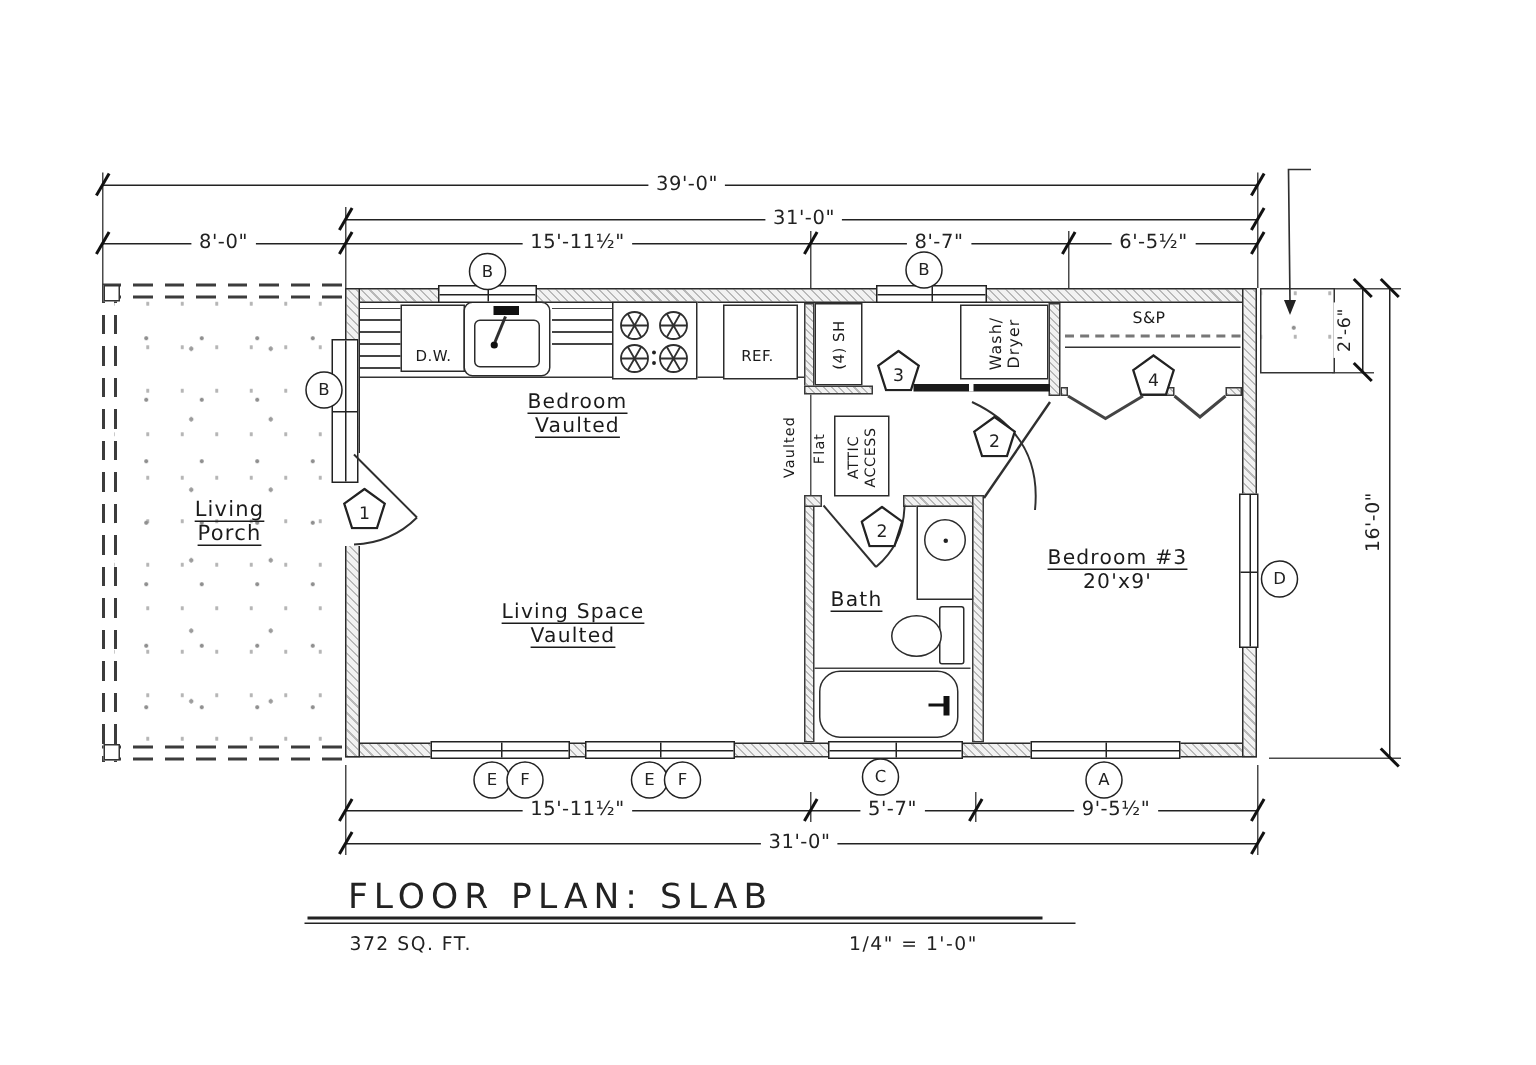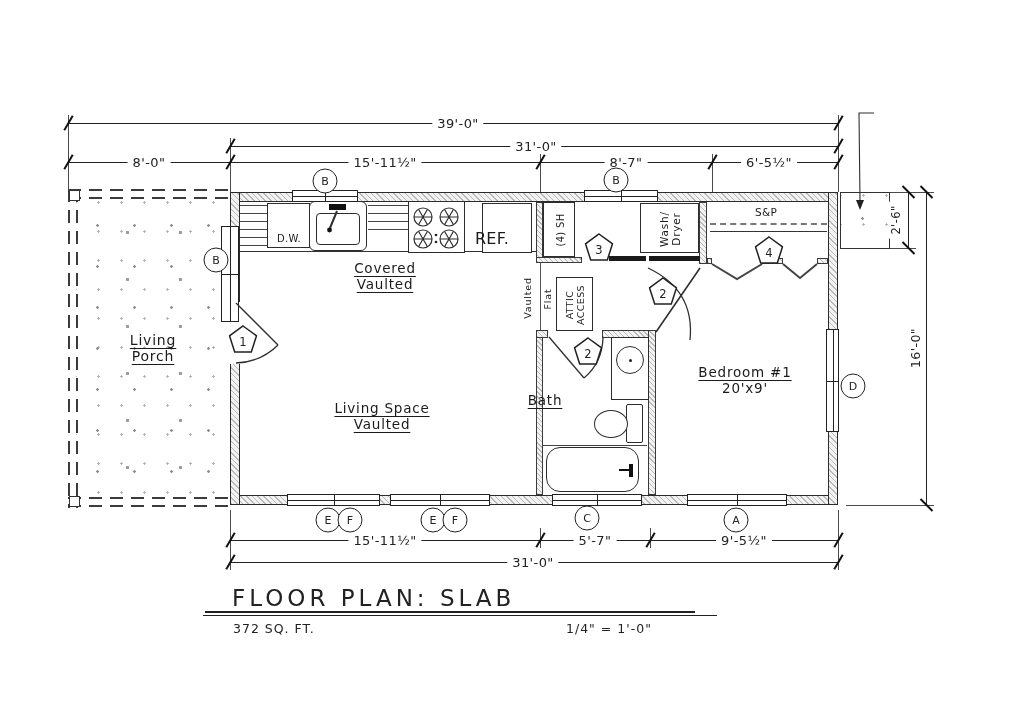--- a/index.html
+++ b/index.html
@@ -160,21 +160,21 @@
   <div class="stripes" style="left:240px;top:205px;width:28px;height:42px"></div>
   <div class="stripes" style="left:368px;top:205px;width:42px;height:26px"></div>
   <div class="stripes" style="left:483px;top:204px;width:49px;height:11px"></div>
   <div class="fix" style="left:267px;top:203px;width:43px;height:45px">
     <div class="rlab small" style="left:21px;top:34px">D.W.</div>
   </div>
   <div class="fix" style="left:309px;top:201px;width:58px;height:50px;border-radius:6px"></div>
   <div class="fix" style="left:316px;top:213px;width:44px;height:32px;border-radius:4px"></div>
   <div class="fix" style="left:408px;top:201px;width:57px;height:52px"></div>
   <div class="fix" style="left:482px;top:203px;width:50px;height:50px">
-    <div class="rlab small" style="left:9px;top:34px;font-size:16px">REF.</div>
+    <div class="rlab small" style="left:22px;top:34px;font-size:10px">REF.</div>
   </div>
 
   <div class="fix" style="left:543px;top:202px;width:32px;height:55px">
     <div class="rlab small rot" style="left:16px;top:27px">(4) SH</div>
   </div>
   <div class="fix" style="left:640px;top:203px;width:59px;height:50px">
     <div class="rlab rot" style="left:29px;top:25px;font-size:10.5px">
       <div>Wash/</div>
       <div>Dryer</div>
     </div>
@@ -194,30 +194,30 @@
   <div class="fix" style="left:616px;top:346px;width:28px;height:28px;border-radius:50%"></div>
   <div class="abs" style="left:629px;top:359px;width:3px;height:3px;background:#222;border-radius:50%;z-index:5"></div>
   <div class="fix" style="left:626px;top:404px;width:17px;height:39px;border-radius:2px"></div>
   <div class="fix" style="left:594px;top:410px;width:34px;height:28px;border-radius:50%"></div>
   <div class="abs" style="left:543px;top:445px;width:104px;height:1px;background:#444;z-index:4"></div>
   <div class="fix" style="left:546px;top:447px;width:93px;height:45px;border-radius:14px"></div>
   <div class="abs" style="left:629px;top:464px;width:4px;height:13px;background:#111;z-index:5"></div>
   <div class="abs" style="left:619px;top:469px;width:12px;height:2px;background:#111;z-index:5"></div>
 
   <div class="rlab" style="left:385px;top:276px">
-    <div class="u">Covered</div>
+    <div class="u">Bedroom</div>
     <div class="u">Vaulted</div>
   </div>
   <div class="rlab" style="left:382px;top:416px">
     <div class="u">Living Space</div>
     <div class="u">Vaulted</div>
   </div>
-  <div class="rlab u" style="left:545px;top:400px">Bath</div>
+  <div class="rlab u" style="left:571px;top:400px">Bath</div>
   <div class="rlab" style="left:745px;top:380px">
-    <div class="u">Bedroom #1</div>
+    <div class="u">Bedroom #3</div>
     <div>20'x9'</div>
   </div>
   <div class="rlab rot" style="left:527px;top:298px;font-size:9.5px">Vaulted</div>
   <div class="rlab rot" style="left:547px;top:299px;font-size:9.5px">Flat</div>
 
   <div class="tagc" style="left:216px;top:260px">
       <span>B</span>
     </div>
   <div class="tagc" style="left:853px;top:386px">
       <span>D</span>

